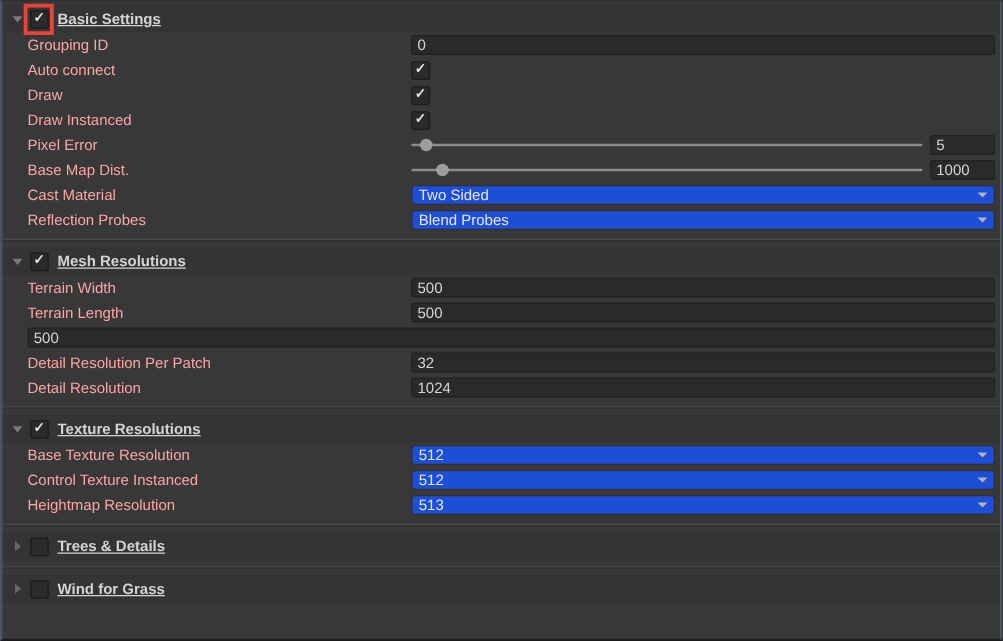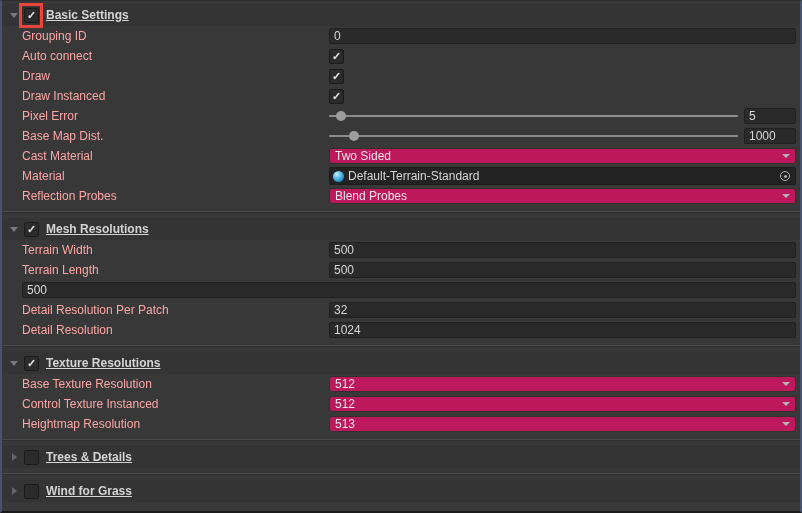--- a/index.html
+++ b/index.html
@@ -38,21 +38,21 @@
   }
   .row{height:20px;display:flex;align-items:center;padding-left:20px;}
   .row-label{width:307px;flex-shrink:0;color:#fca5a5;white-space:nowrap;overflow:hidden;}
   .field-area{flex:1;display:flex;align-items:center;margin-right:4px;min-width:0;}
   .text-input{
     flex:1;height:14px;line-height:14px;background:#2a2a2a;
     border:1px solid #212121;border-radius:2px;padding:0 4px;
     color:#d6d6d6;white-space:nowrap;overflow:hidden;
   }
   .dropdown{
-    flex:1;height:14px;line-height:14px;background:#be185d;
+    flex:1;height:14px;line-height:14px;background:#1d4ed8;
     border:1px solid #303030;border-radius:3px;padding:0 5px;
     color:#e6e6e6;display:flex;align-items:center;justify-content:space-between;
     white-space:nowrap;overflow:hidden;
   }
   .dd-arrow{width:0;height:0;border-left:4px solid transparent;border-right:4px solid transparent;border-top:4px solid #b4b4b4;margin-left:6px;flex-shrink:0;}
   .slider-wrap{flex:1;position:relative;height:16px;}
   .slider-track{position:absolute;left:0;right:0;top:7px;height:2px;background:#8c8c8c;border-radius:1px;}
   .slider-handle{position:absolute;top:3px;width:10px;height:10px;border-radius:50%;background:#9e9e9e;}
   .slider-num{
     width:42px;flex:none;height:14px;line-height:14px;background:#2a2a2a;
@@ -148,34 +148,20 @@
     <div class="row">
       <span class="row-label">Cast Material</span>
       <div class="field-area">
         <div class="dropdown">
           <span>Two Sided</span>
           <span class="dd-arrow"></span>
         </div>
       </div>
     </div>
     <div class="row">
-      <span class="row-label">Material</span>
-      <div class="field-area">
-        <div class="object-field">
-          <span class="mat-sphere"></span>
-          <span>Default-Terrain-Standard</span>
-          <span class="obj-picker">
-            <span class="ring">
-              <span class="dot"></span>
-            </span>
-          </span>
-        </div>
-      </div>
-    </div>
-    <div class="row">
       <span class="row-label">Reflection Probes</span>
       <div class="field-area">
         <div class="dropdown">
           <span>Blend Probes</span>
           <span class="dd-arrow"></span>
         </div>
       </div>
     </div>
     <div class="separator"></div>
     <div class="section-header">

